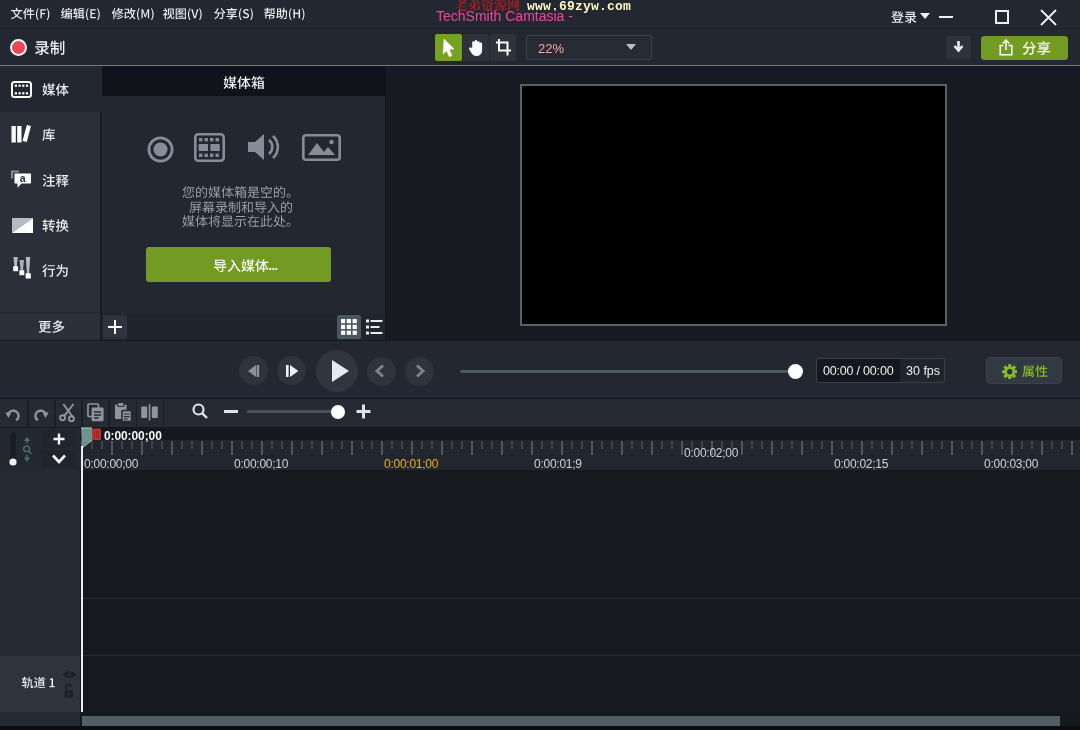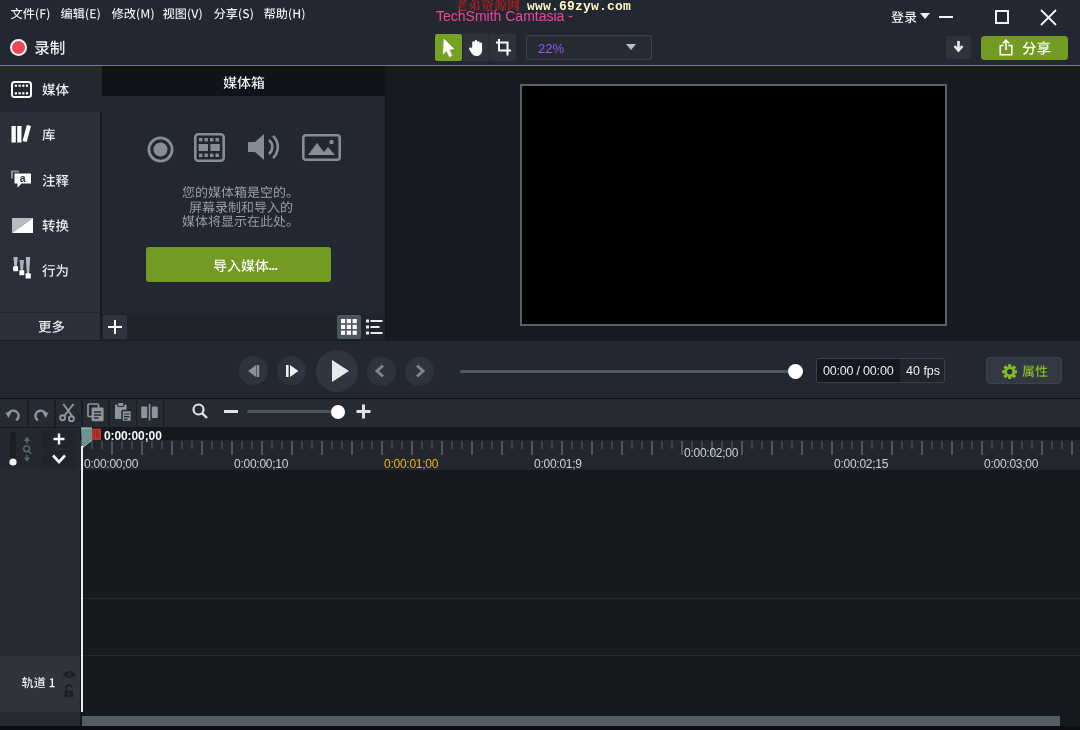--- a/index.html
+++ b/index.html
@@ -53,21 +53,21 @@
 <svg class="abs" style="left:440px;top:38px" width="18" height="20" viewBox="0 0 18 20">
       <path d="M4 1 L14 11 L9.2 11.6 L12 17.5 L9.3 18.8 L6.6 12.8 L3.2 16 Z" fill="#fff" stroke="#fff" stroke-width="0.5"></path>
     </svg>
 <svg class="abs" style="left:467px;top:38px" width="18" height="19" viewBox="0 0 18 19">
 <path d="M5.2 9.5 V4.4 a1.25 1.25 0 0 1 2.5 0 V3.2 a1.25 1.25 0 0 1 2.5 0 V4.4 a1.25 1.25 0 0 1 2.5 0 V5.8 a1.2 1.2 0 0 1 2.4 0 V12.5 a5.6 5.6 0 0 1 -5.6 5.6 a5.8 5.8 0 0 1 -4.8 -2.5 L2.2 11.6 a1.4 1.4 0 0 1 2.3 -1.6 Z" fill="#fbfcfd"></path>
     </svg>
 <svg class="abs" style="left:495px;top:38px" width="17" height="19" viewBox="0 0 17 19">
       <path d="M4 1 V12.5 H16 M1 4.5 H12.5 V17.5" stroke="#fbfcfd" stroke-width="2" fill="none"></path>
     </svg>
 <div class="abs" style="left:526px;top:35px;width:126px;height:25px;background:#262b34;border:1px solid #3d434d;border-radius:2px;"></div>
-<div class="abs" style="left:538px;top:41px;font-size:13px;color:#8b5cf6;">22%</div>
+<div class="abs" style="left:538px;top:41px;font-size:13px;color:#fca5a5;">22%</div>
 <div class="abs" style="left:626px;top:44px;width:0;height:0;border-left:5.5px solid transparent;border-right:5.5px solid transparent;border-top:6.5px solid #b9bfc7;"></div>
 <div class="abs" style="left:946px;top:36px;width:25px;height:23px;background:#2d323b;border-radius:2px;"></div>
 <svg class="abs" style="left:952px;top:40px" width="13" height="15" viewBox="0 0 13 15">
       <path d="M6.5 1 V9 M2.5 6 L6.5 10.5 L10.5 6" stroke="#e9edf1" stroke-width="2.6" fill="none"></path>
     </svg>
 <div class="abs" style="left:981px;top:35.5px;width:87px;height:24.5px;background:#739b23;border-radius:3.5px;"></div>
 <svg class="abs" style="left:998.5px;top:38.5px" width="14" height="17" viewBox="0 0 14 17">
       <path d="M4.5 6.5 H1.2 V15.8 H12.8 V6.5 H9.5" stroke="#fff" stroke-width="1.5" fill="none"></path>
       <path d="M7 11 V1.8 M3.8 4.6 L7 1.2 L10.2 4.6" stroke="#fff" stroke-width="1.5" fill="none"></path>
     </svg>
@@ -235,21 +235,21 @@
       <path d="M9 1.5 L3 7 L9 12.5" stroke="#7b838e" stroke-width="3" fill="none"></path>
     </svg>
 <svg class="abs" style="left:414px;top:364px" width="12" height="14" viewBox="0 0 12 14">
       <path d="M3 1.5 L9 7 L3 12.5" stroke="#7b838e" stroke-width="3" fill="none"></path>
     </svg>
 <div class="abs" style="left:460px;top:369.5px;width:336px;height:3px;background:#4d5960;border-radius:2px;"></div>
 <div class="abs" style="left:787.5px;top:363.5px;width:15px;height:15px;border-radius:50%;background:#fff;"></div>
 <div class="abs" style="left:816px;top:358px;width:129px;height:25px;background:#14171d;border:1px solid #3a4049;border-radius:2px;"></div>
 <div class="abs" style="left:900px;top:359px;width:44px;height:23px;background:#20252c;"></div>
 <div class="abs" style="left:823px;top:364px;font-size:12.5px;letter-spacing:-0.2px;color:#eceff2;">00:00 / 00:00</div>
-<div class="abs" style="left:906px;top:364px;font-size:12.5px;color:#eceff2;">40 fps</div>
+<div class="abs" style="left:906px;top:364px;font-size:12.5px;color:#eceff2;">30 fps</div>
 <div class="abs" style="left:986px;top:357px;width:76px;height:27px;background:#333943;border:1px solid #3b424c;border-radius:4px;"></div>
 <svg class="abs" style="left:1001.5px;top:363.5px" width="15.5" height="15.5" viewBox="0 0 15.5 15.5">
       <path d="M12.67 6.08 L15.35 6.22 L15.35 9.28 L12.67 9.42 L12.41 10.04 L14.20 12.04 L12.04 14.20 L10.04 12.41 L9.42 12.67 L9.28 15.35 L6.22 15.35 L6.08 12.67 L5.46 12.41 L3.46 14.20 L1.30 12.04 L3.09 10.04 L2.83 9.42 L0.15 9.28 L0.15 6.22 L2.83 6.08 L3.09 5.46 L1.30 3.46 L3.46 1.30 L5.46 3.09 L6.08 2.83 L6.22 0.15 L9.28 0.15 L9.42 2.83 L10.04 3.09 L12.04 1.30 L14.20 3.46 L12.41 5.46 Z" fill="#85bb28"></path>
       <circle cx="7.75" cy="7.75" r="2.6350000000000002" fill="#2b303a"></circle>
     </svg>
 <div style="position:absolute;left:1022px;top:363.0px;"><svg width="26" height="15" viewBox="0 -13.0 26 14.9">
         <path d="M3.0 -9.5H10.4V-8.5H3.0ZM1.8 -10.4V-6.6C1.8 -4.5 1.6 -1.6 0.4 0.4C0.7 0.5 1.2 0.8 1.4 1.0C2.8 -1.1 3.0 -4.4 3.0 -6.6V-7.5H11.6V-10.4ZM5.0 -4.8H6.9V-4.0H5.0ZM8.0 -4.8H10.1V-4.0H8.0ZM10.4 -7.3C8.8 -7.0 6.0 -6.9 3.6 -6.8C3.7 -6.6 3.8 -6.3 3.8 -6.0C4.8 -6.0 5.9 -6.1 6.9 -6.1V-5.5H3.8V-3.3H6.9V-2.7H3.3V1.1H4.5V-1.8H6.9V-0.9L4.9 -0.8L4.9 0.1L9.4 -0.2L9.6 0.2L9.4 0.2C9.5 0.5 9.7 0.8 9.7 1.1C10.5 1.1 11.0 1.1 11.4 0.9C11.7 0.8 11.8 0.6 11.8 0.1V-2.7H8.0V-3.3H11.2V-5.5H8.0V-6.2C9.2 -6.3 10.3 -6.4 11.1 -6.6ZM8.7 -1.5 9.0 -1.0 8.0 -0.9V-1.8H10.7V0.1C10.7 0.2 10.6 0.2 10.5 0.2L10.0 0.3L10.4 0.1C10.2 -0.3 9.8 -1.1 9.4 -1.7Z M13.9 -8.5C13.9 -7.4 13.6 -6.0 13.3 -5.1L14.2 -4.8C14.6 -5.8 14.8 -7.3 14.9 -8.4ZM17.4 -0.5V0.7H25.4V-0.5H22.2V-3.5H24.8V-4.6H22.2V-7.1H25.1V-8.3H22.2V-10.9H21.0V-8.3H19.6C19.8 -8.9 19.9 -9.5 20.0 -10.2L18.8 -10.4C18.7 -9.2 18.4 -7.9 18.0 -6.9C17.8 -7.5 17.4 -8.3 17.1 -8.9L16.3 -8.5V-11.0H15.1V1.1H16.3V-8.3C16.7 -7.6 17.0 -6.8 17.1 -6.3L17.8 -6.6C17.7 -6.3 17.5 -6.0 17.4 -5.7C17.7 -5.6 18.2 -5.3 18.5 -5.2C18.8 -5.7 19.1 -6.4 19.3 -7.1H21.0V-4.6H18.3V-3.5H21.0V-0.5Z" fill="#85bb28"></path>
       </svg></div>
 <div class="abs" style="left:0;top:398px;width:1080px;height:29px;background:#262b33;border-top:1px solid #0f1318;"></div>
 <div class="abs" style="left:27px;top:400px;width:1.5px;height:27px;background:#1a1e25;"></div>

